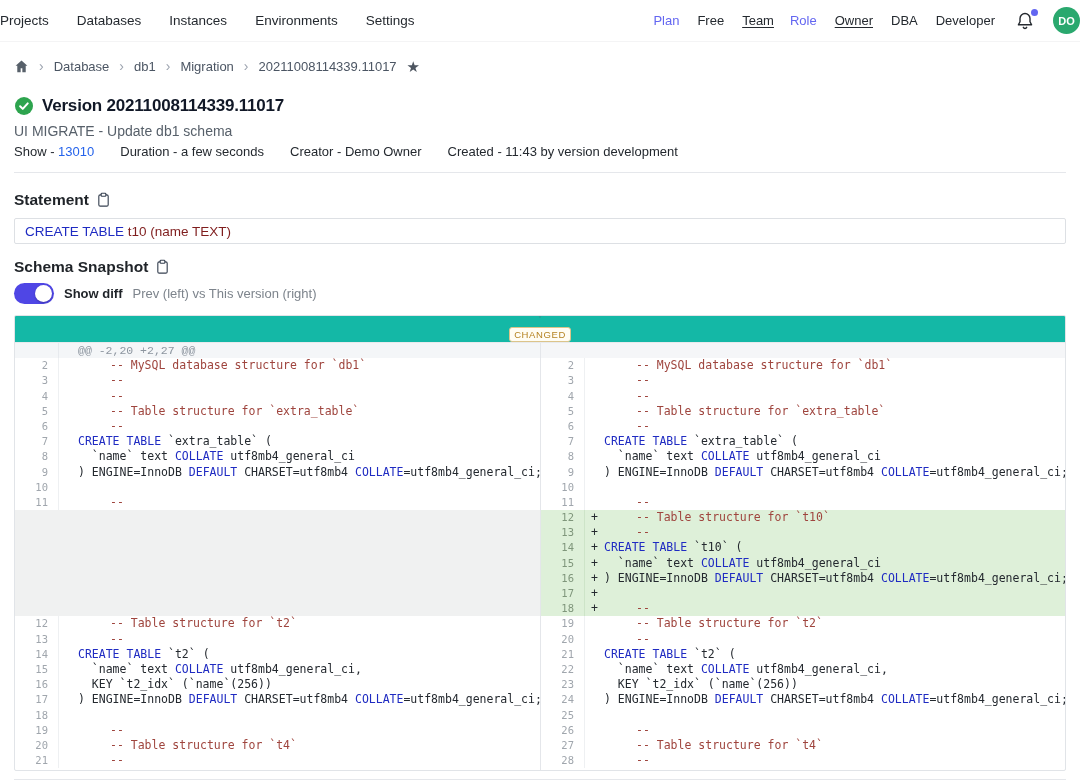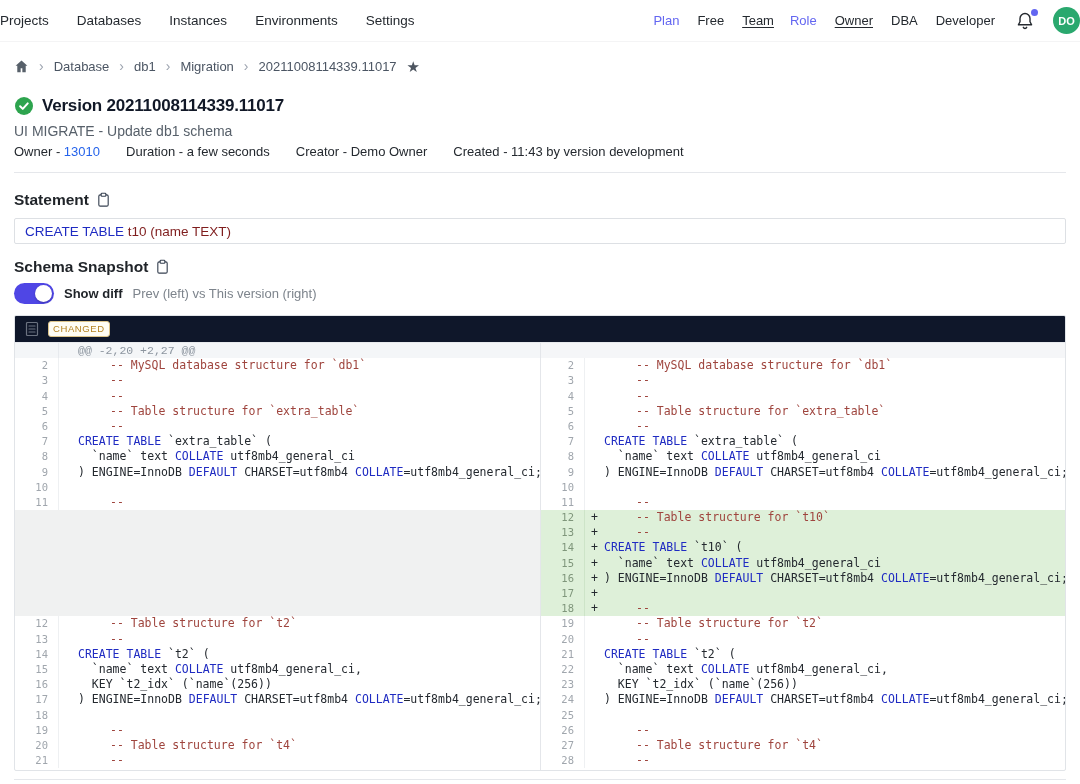--- a/index.html
+++ b/index.html
@@ -57,21 +57,21 @@
             position:relative; cursor:pointer; flex-shrink:0; }
   .toggle-knob { position:absolute; top:2px; right:2px; width:17px; height:17px; border-radius:50%;
                  background:#fff; box-shadow:0 1px 2px rgba(0,0,0,.25); }
   .toggle-label { font-size:13px; font-weight:700; color:#1f2328; }
   .toggle-hint { font-size:13px; color:#7d848c; }
 
   
   .panel { margin-top:11px; height:456px; border:1px solid #e1e4e8; border-radius:2px;
            overflow:hidden; background:#fff; }
   .panel-header { height:27px; display:flex; align-items:center; gap:9px; padding:0 10px;
-                  background:#0f172a; border-bottom:1px solid #e8eaed; }
+                  background:#14b8a6; border-bottom:1px solid #e8eaed;flex-direction:column; }
   .changed-badge { font-size:9.5px; font-weight:500; letter-spacing:.6px; color:var(--c-badge,#b58322);
                    border:1px solid #dcc48a; background:#fffdf4; border-radius:3px; padding:1px 4px;
                    line-height:1.2; }
   .panel-body { display:flex; height:427px; overflow:hidden; }
   .pane { width:50%; overflow:hidden; }
   .pane.right { border-left:1px solid #e4e6ea; }
 
   .drow { display:flex; height:15.2px; line-height:15.2px;
           font-family:"DejaVu Sans Mono", monospace; font-size:11.5px; }
   .gut { width:44px; flex-shrink:0; text-align:right; padding-right:10px; color:#a0a6ad;
@@ -152,21 +152,21 @@
       <svg width="20" height="20" viewBox="0 0 16 16">
         <circle cx="8" cy="8" r="7.2" fill="#2da44e"></circle>
         <path d="M4.9 8.2l2.1 2.1 4-4.4" stroke="#fff" stroke-width="1.6" fill="none" stroke-linecap="round" stroke-linejoin="round"></path>
       </svg>
       <span class="page-title">Version 20211008114339.11017</span>
     </div>
     <div class="subtitle">UI MIGRATE - Update db1 schema</div>
 
     <div class="meta-row">
       <span>
-        <span>Owner -</span>
+        <span>Show -</span>
         <span class="issue-link">13010</span>
       </span>
       <span>Duration - a few seconds</span>
       <span>Creator - Demo Owner</span>
       <span>Created - 11:43 by version development</span>
     </div>
 
     <div class="divider"></div>
 
     <div class="section-heading">

